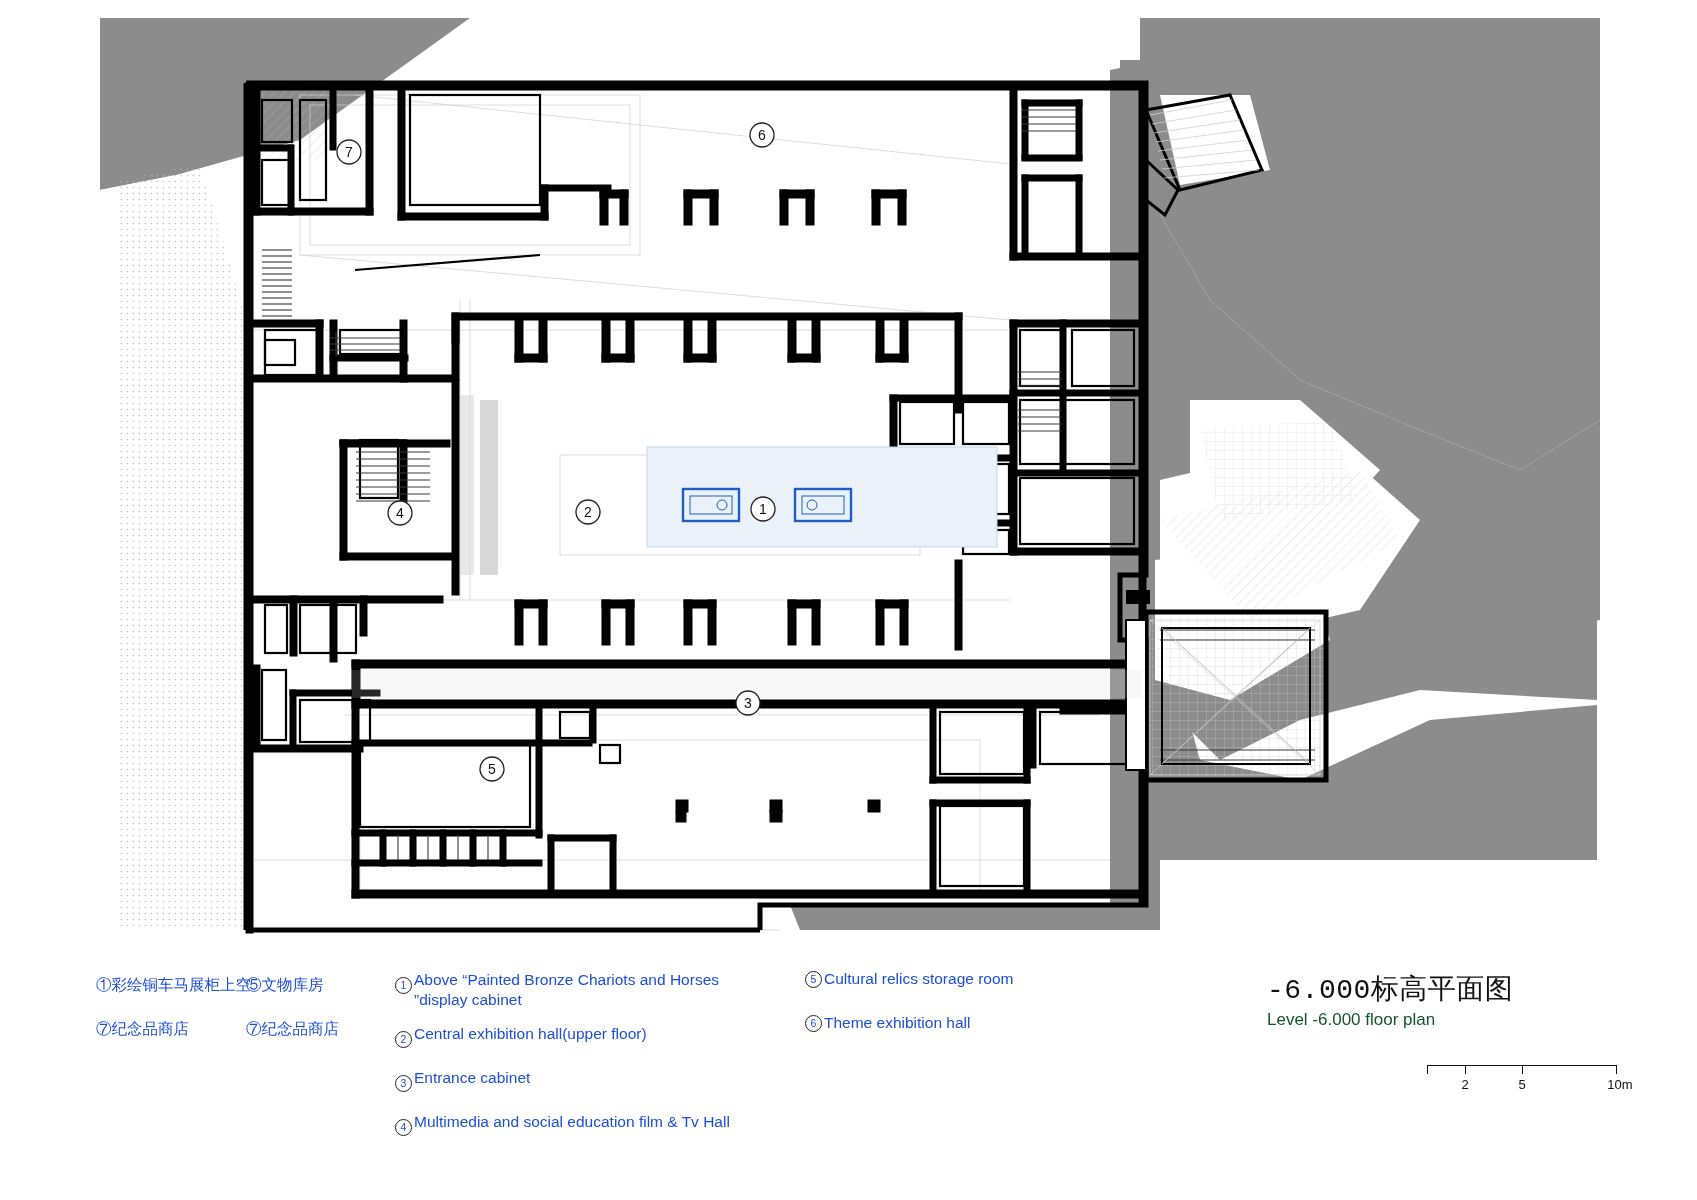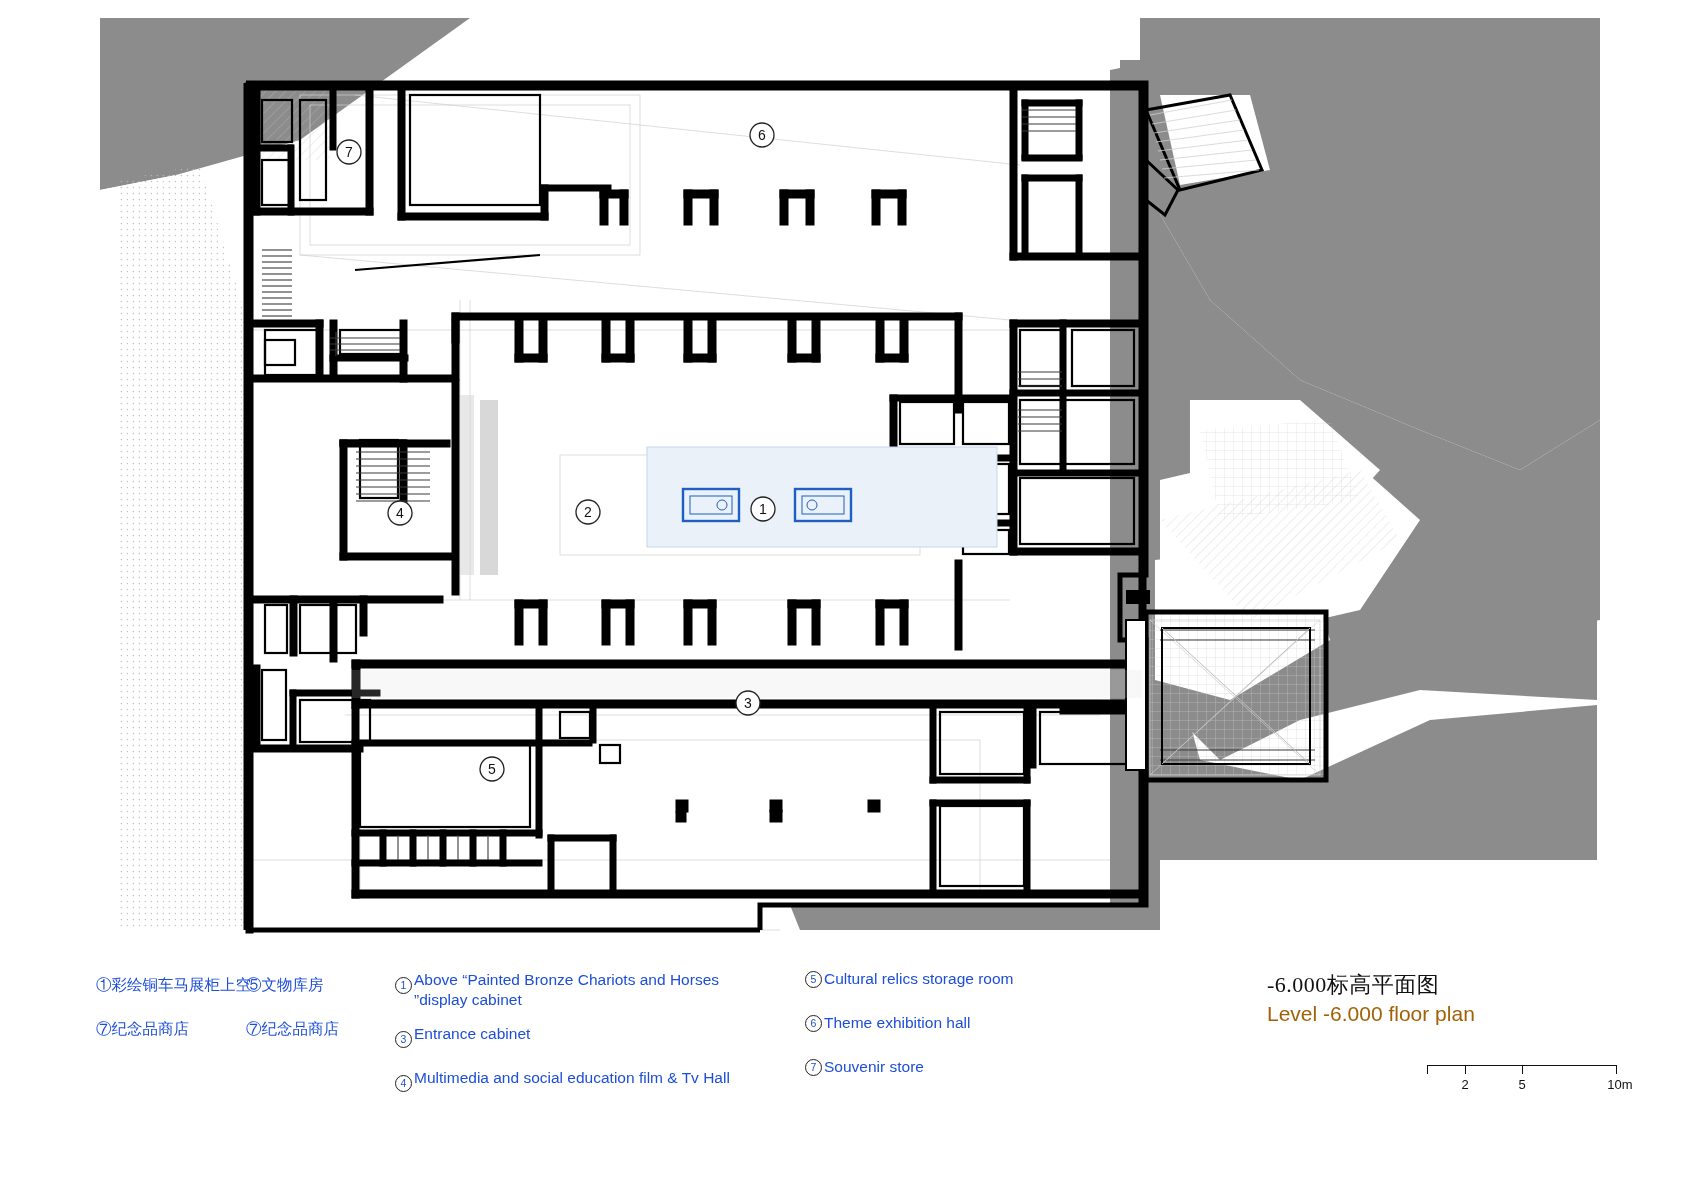--- a/index.html
+++ b/index.html
@@ -93,29 +93,29 @@
     margin-bottom: 14px;
   }
   #title-block {
     position: absolute;
     right: 70px;
     top: 10px;
     text-align: left;
     width: 360px;
   }
   #title-cn {
-    font-size: 22px;
+    font-size: 28px;
     letter-spacing: 0.5px;
     color: #111;
-    font-family: Liberation Serif, serif;
+    font-family: Liberation Mono, monospace;
     font-weight: 400;
   }
   #title-en {
-    font-size: 21px;
-    color: #a16207;
+    font-size: 17px;
+    color: #14532d;
     margin-top: 2px;
   }
   #scalebar {
     position: absolute;
     right: 70px;
     top: 105px;
     width: 200px;
   }
   #scale-ticks {
     position: relative;
@@ -550,36 +550,36 @@
     <span class="legend-row">
       <span class="cn-left">⑦纪念品商店</span><span>⑦纪念品商店</span>
     </span>
   </div>
 
   <div class="legend-col col-en1">
     <span class="legend-row">
       <span class="num-circle">1</span><span class="hang">Above  “Painted Bronze Chariots and Horses ”display cabinet</span>
     </span>
     <span class="legend-row">
+      <span class="num-circle">2</span><span class="hang">Central exhibition hall(upper floor)</span>
+    </span>
+    <span class="legend-row">
       <span class="num-circle">3</span><span class="hang">Entrance cabinet</span>
     </span>
     <span class="legend-row">
       <span class="num-circle">4</span><span class="hang">Multimedia and social education film &amp; Tv Hall</span>
     </span>
   </div>
 
   <div class="legend-col col-en2">
     <span class="legend-row">
       <span class="num-circle">5</span><span>Cultural relics storage room</span>
     </span>
     <span class="legend-row">
       <span class="num-circle">6</span><span>Theme exhibition hall</span>
-    </span>
-    <span class="legend-row">
-      <span class="num-circle">7</span><span>Souvenir store</span>
     </span>
   </div>
 
   <div id="title-block">
     <div id="title-cn">-6.000标高平面图</div>
     <div id="title-en">Level -6.000 floor plan</div>
   </div>
 
   <div id="scalebar">
     <div id="scale-ticks">

